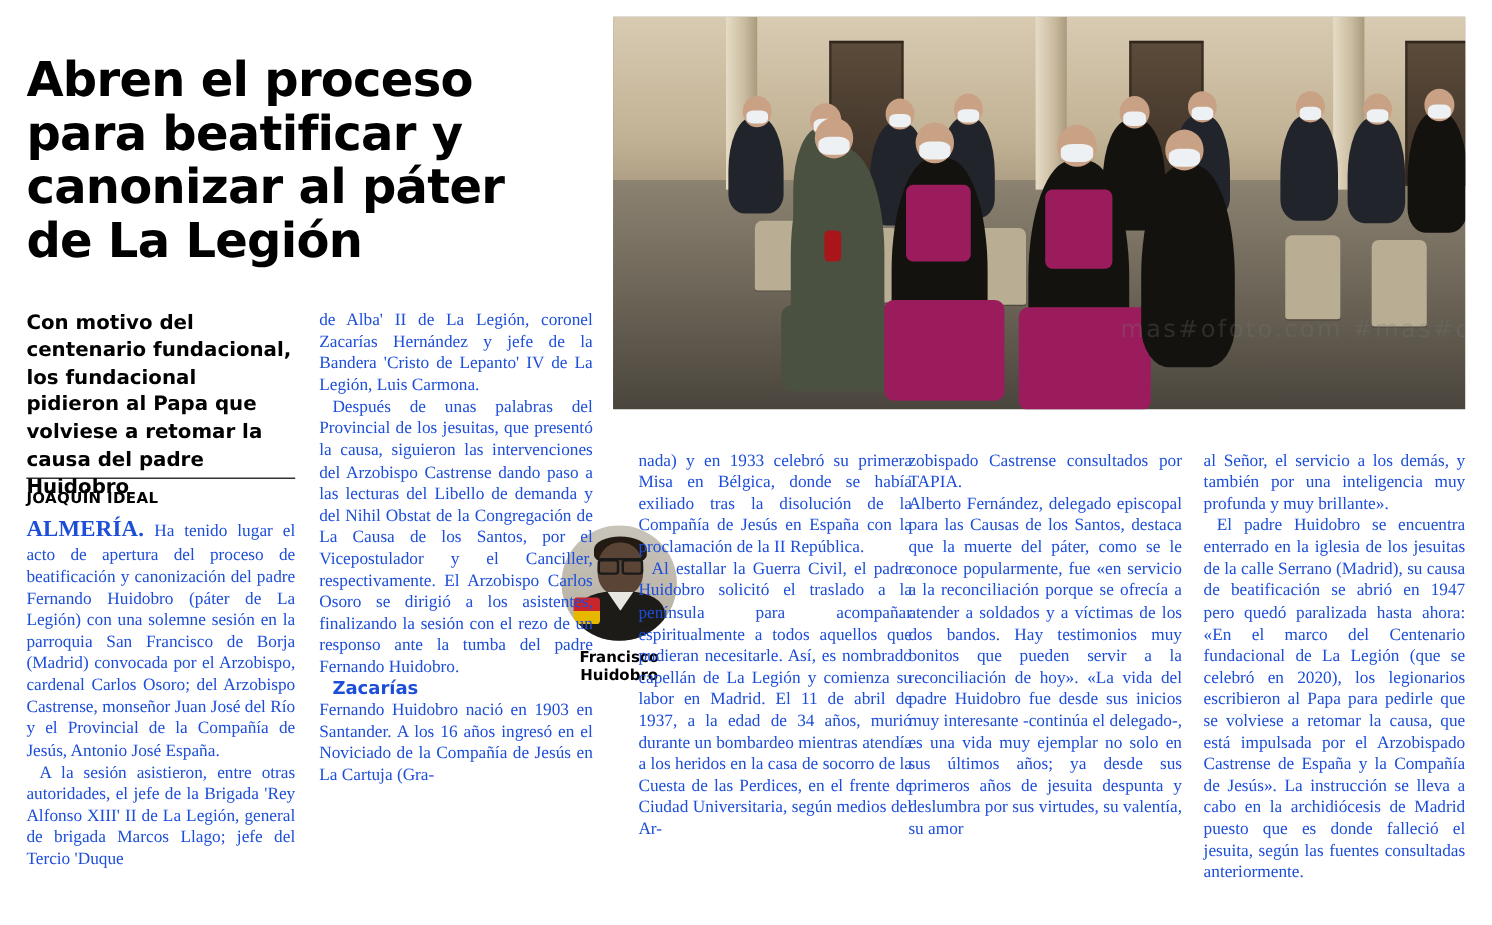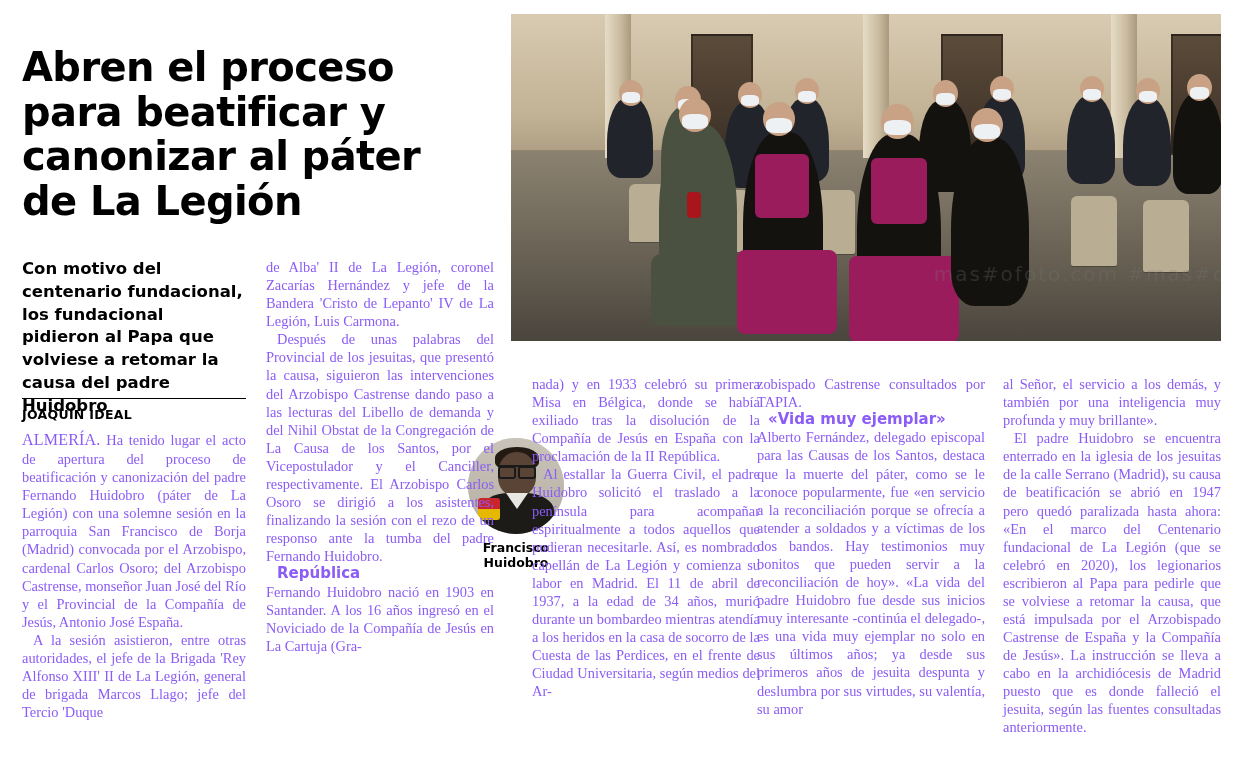--- a/index.html
+++ b/index.html
@@ -68,33 +68,34 @@
   }
 
   
   .col {
     position: absolute;
     font-size: 14.4px;
     line-height: 1.255;
     text-align: justify;
     -webkit-hyphens: auto;
     hyphens: auto;
-    color: #8b5cf6;
+    color: #1d4ed8;
   }
   .col p {
     margin: 0;
     text-indent: 11px;
   }
   .col p.first {
     text-indent: 0;
   }
   .col .dateline {
     font-variant: small-caps;
-    font-size: 16px;
+    font-size: 19px;
     letter-spacing: 0.2px;
+    font-weight: bold;
   }
   .subhead {
     font-family: "DejaVu Sans", sans-serif;
     font-weight: bold;
     font-size: 15px;
     margin: 9px 0 3px 0;
     line-height: 1.15;
     text-indent: 0;
     text-align: left;
   }
@@ -359,32 +360,31 @@
   </div>
 
   <div class="col" id="col1">
     <p class="first"><span class="dateline">ALMERÍA.</span><span> Ha tenido lugar el acto de apertura del proceso de beatificación y canonización del padre Fernando Huidobro (páter de La Legión) con una solemne sesión en la parroquia San Francisco de Borja (Madrid) convocada por el Arzobispo, cardenal Carlos Osoro; del Arzobispo Castrense, monseñor Juan José del Río y el Provincial de la Compañía de Jesús, Antonio José España.</span></p>
     <p>A la sesión asistieron, entre otras autoridades, el jefe de la Brigada 'Rey Alfonso XIII' II de La Legión, general de brigada Marcos Llago; jefe del Tercio 'Duque</p>
   </div>
 
   <div class="col" id="col2">
     <p class="first">de Alba' II de La Legión, coronel Zacarías Hernández y jefe de la Bandera 'Cristo de Lepanto' IV de La Legión, Luis Carmona.</p>
     <p>Después de unas palabras del Provincial de los jesuitas, que presentó la causa, siguieron las intervenciones del Arzobispo Castrense dando paso a las lecturas del Libello de demanda y del Nihil Obstat de la Congregación de La Causa de los Santos, por el Vicepostulador y el Canciller, respectivamente. El Arzobispo Carlos Osoro se dirigió a los asistentes, finalizando la sesión con el rezo de un responso ante la tumba del padre Fernando Huidobro.</p>
-    <p class="subhead">República</p>
+    <p class="subhead">Zacarías</p>
     <p class="first">Fernando Huidobro nació en 1903 en Santander. A los 16 años ingresó en el Noviciado de la Compañía de Jesús en La Cartuja (Gra-</p>
   </div>
 
   <div class="col" id="col3">
     <p class="first">nada) y en 1933 celebró su primera Misa en Bélgica, donde se había exiliado tras la disolución de la Compañía de Jesús en España con la proclamación de la II República.</p>
     <p>Al estallar la Guerra Civil, el padre Huidobro solicitó el traslado a la península para acompañar espiritualmente a todos aquellos que pudieran necesitarle. Así, es nombrado capellán de La Legión y comienza su labor en Madrid. El 11 de abril de 1937, a la edad de 34 años, murió durante un bombardeo mientras atendía a los heridos en la casa de socorro de la Cuesta de las Perdices, en el frente de Ciudad Universitaria, según medios del Ar-</p>
   </div>
 
   <div class="col" id="col4">
     <p class="first">zobispado Castrense consultados por TAPIA.</p>
-    <p class="subhead">«Vida muy ejemplar»</p>
     <p class="first">Alberto Fernández, delegado episcopal para las Causas de los Santos, destaca que la muerte del páter, como se le conoce popularmente, fue «en servicio a la reconciliación porque se ofrecía a atender a soldados y a víctimas de los dos bandos. Hay testimonios muy bonitos que pueden servir a la reconciliación de hoy». «La vida del padre Huidobro fue desde sus inicios muy interesante -continúa el delegado-, es una vida muy ejemplar no solo en sus últimos años; ya desde sus primeros años de jesuita despunta y deslumbra por sus virtudes, su valentía, su amor</p>
   </div>
 
   <div class="col" id="col5">
     <p class="first">al Señor, el servicio a los demás, y también por una inteligencia muy profunda y muy brillante».</p>
     <p>El padre Huidobro se encuentra enterrado en la iglesia de los jesuitas de la calle Serrano (Madrid), su causa de beatificación se abrió en 1947 pero quedó paralizada hasta ahora: «En el marco del Centenario fundacional de La Legión (que se celebró en 2020), los legionarios escribieron al Papa para pedirle que se volviese a retomar la causa, que está impulsada por el Arzobispado Castrense de España y la Compañía de Jesús». La instrucción se lleva a cabo en la archidiócesis de Madrid puesto que es donde falleció el jesuita, según las fuentes consultadas anteriormente.</p>
   </div>
 
 </div>
 

